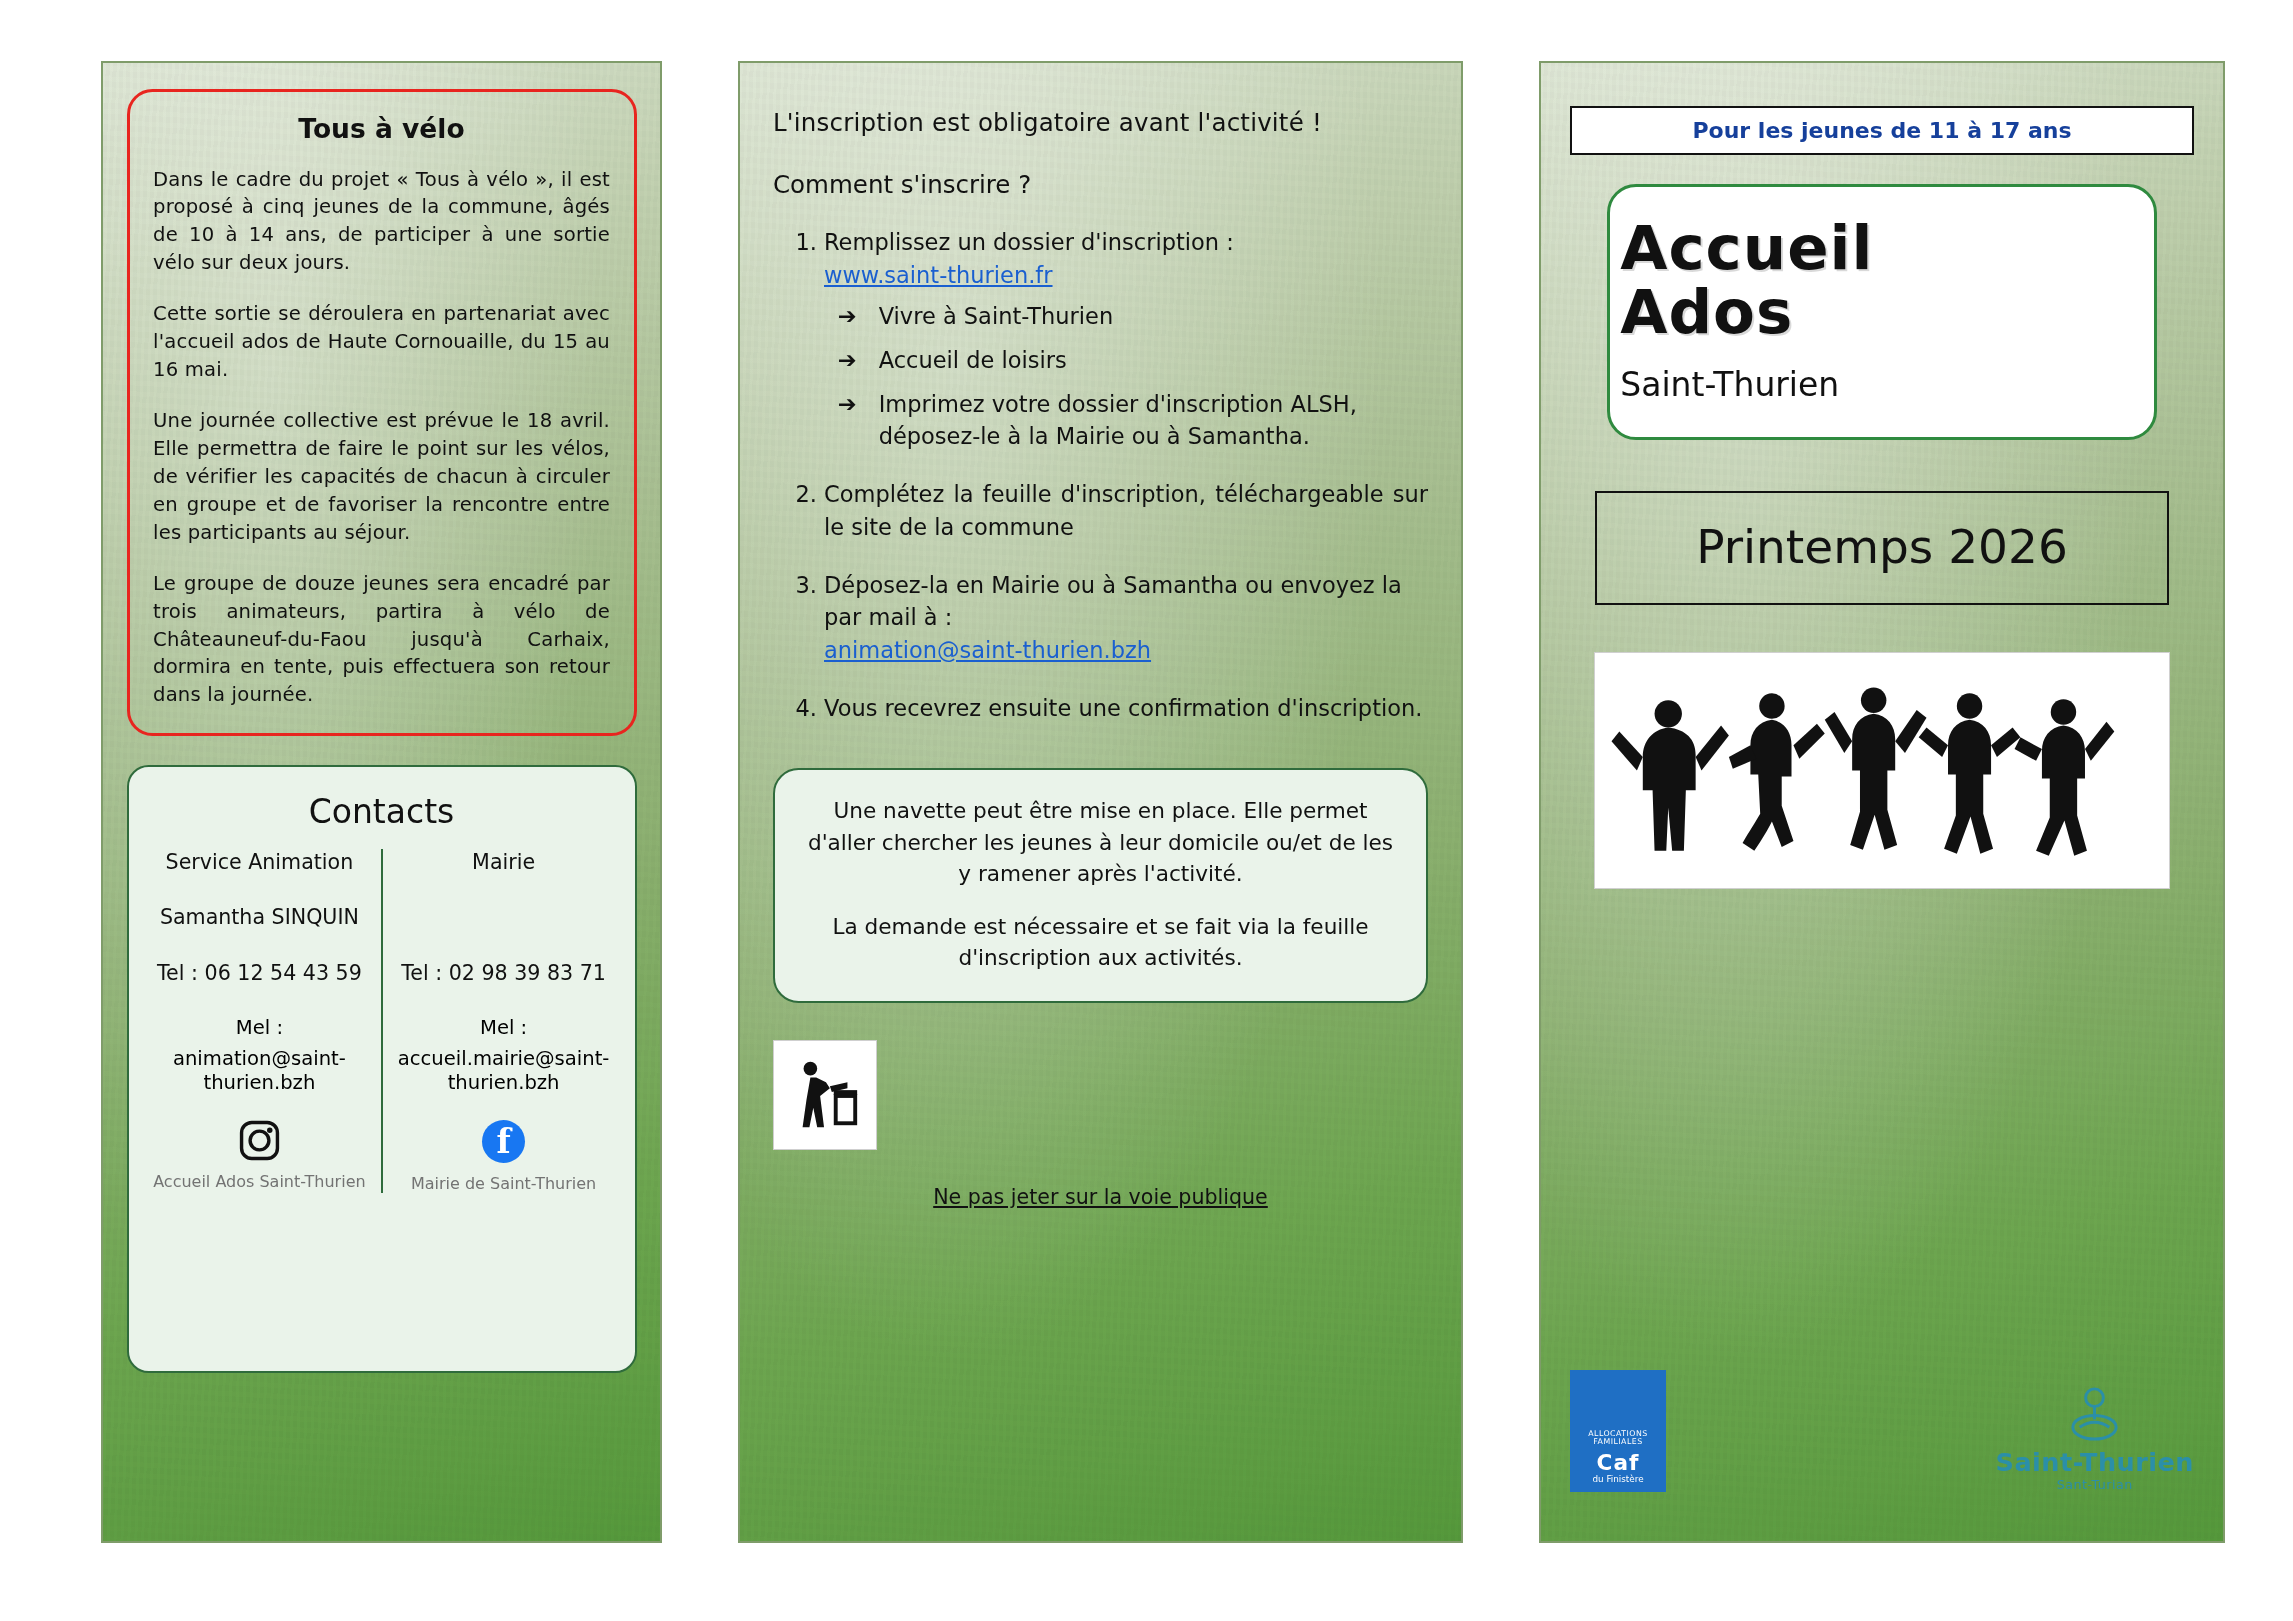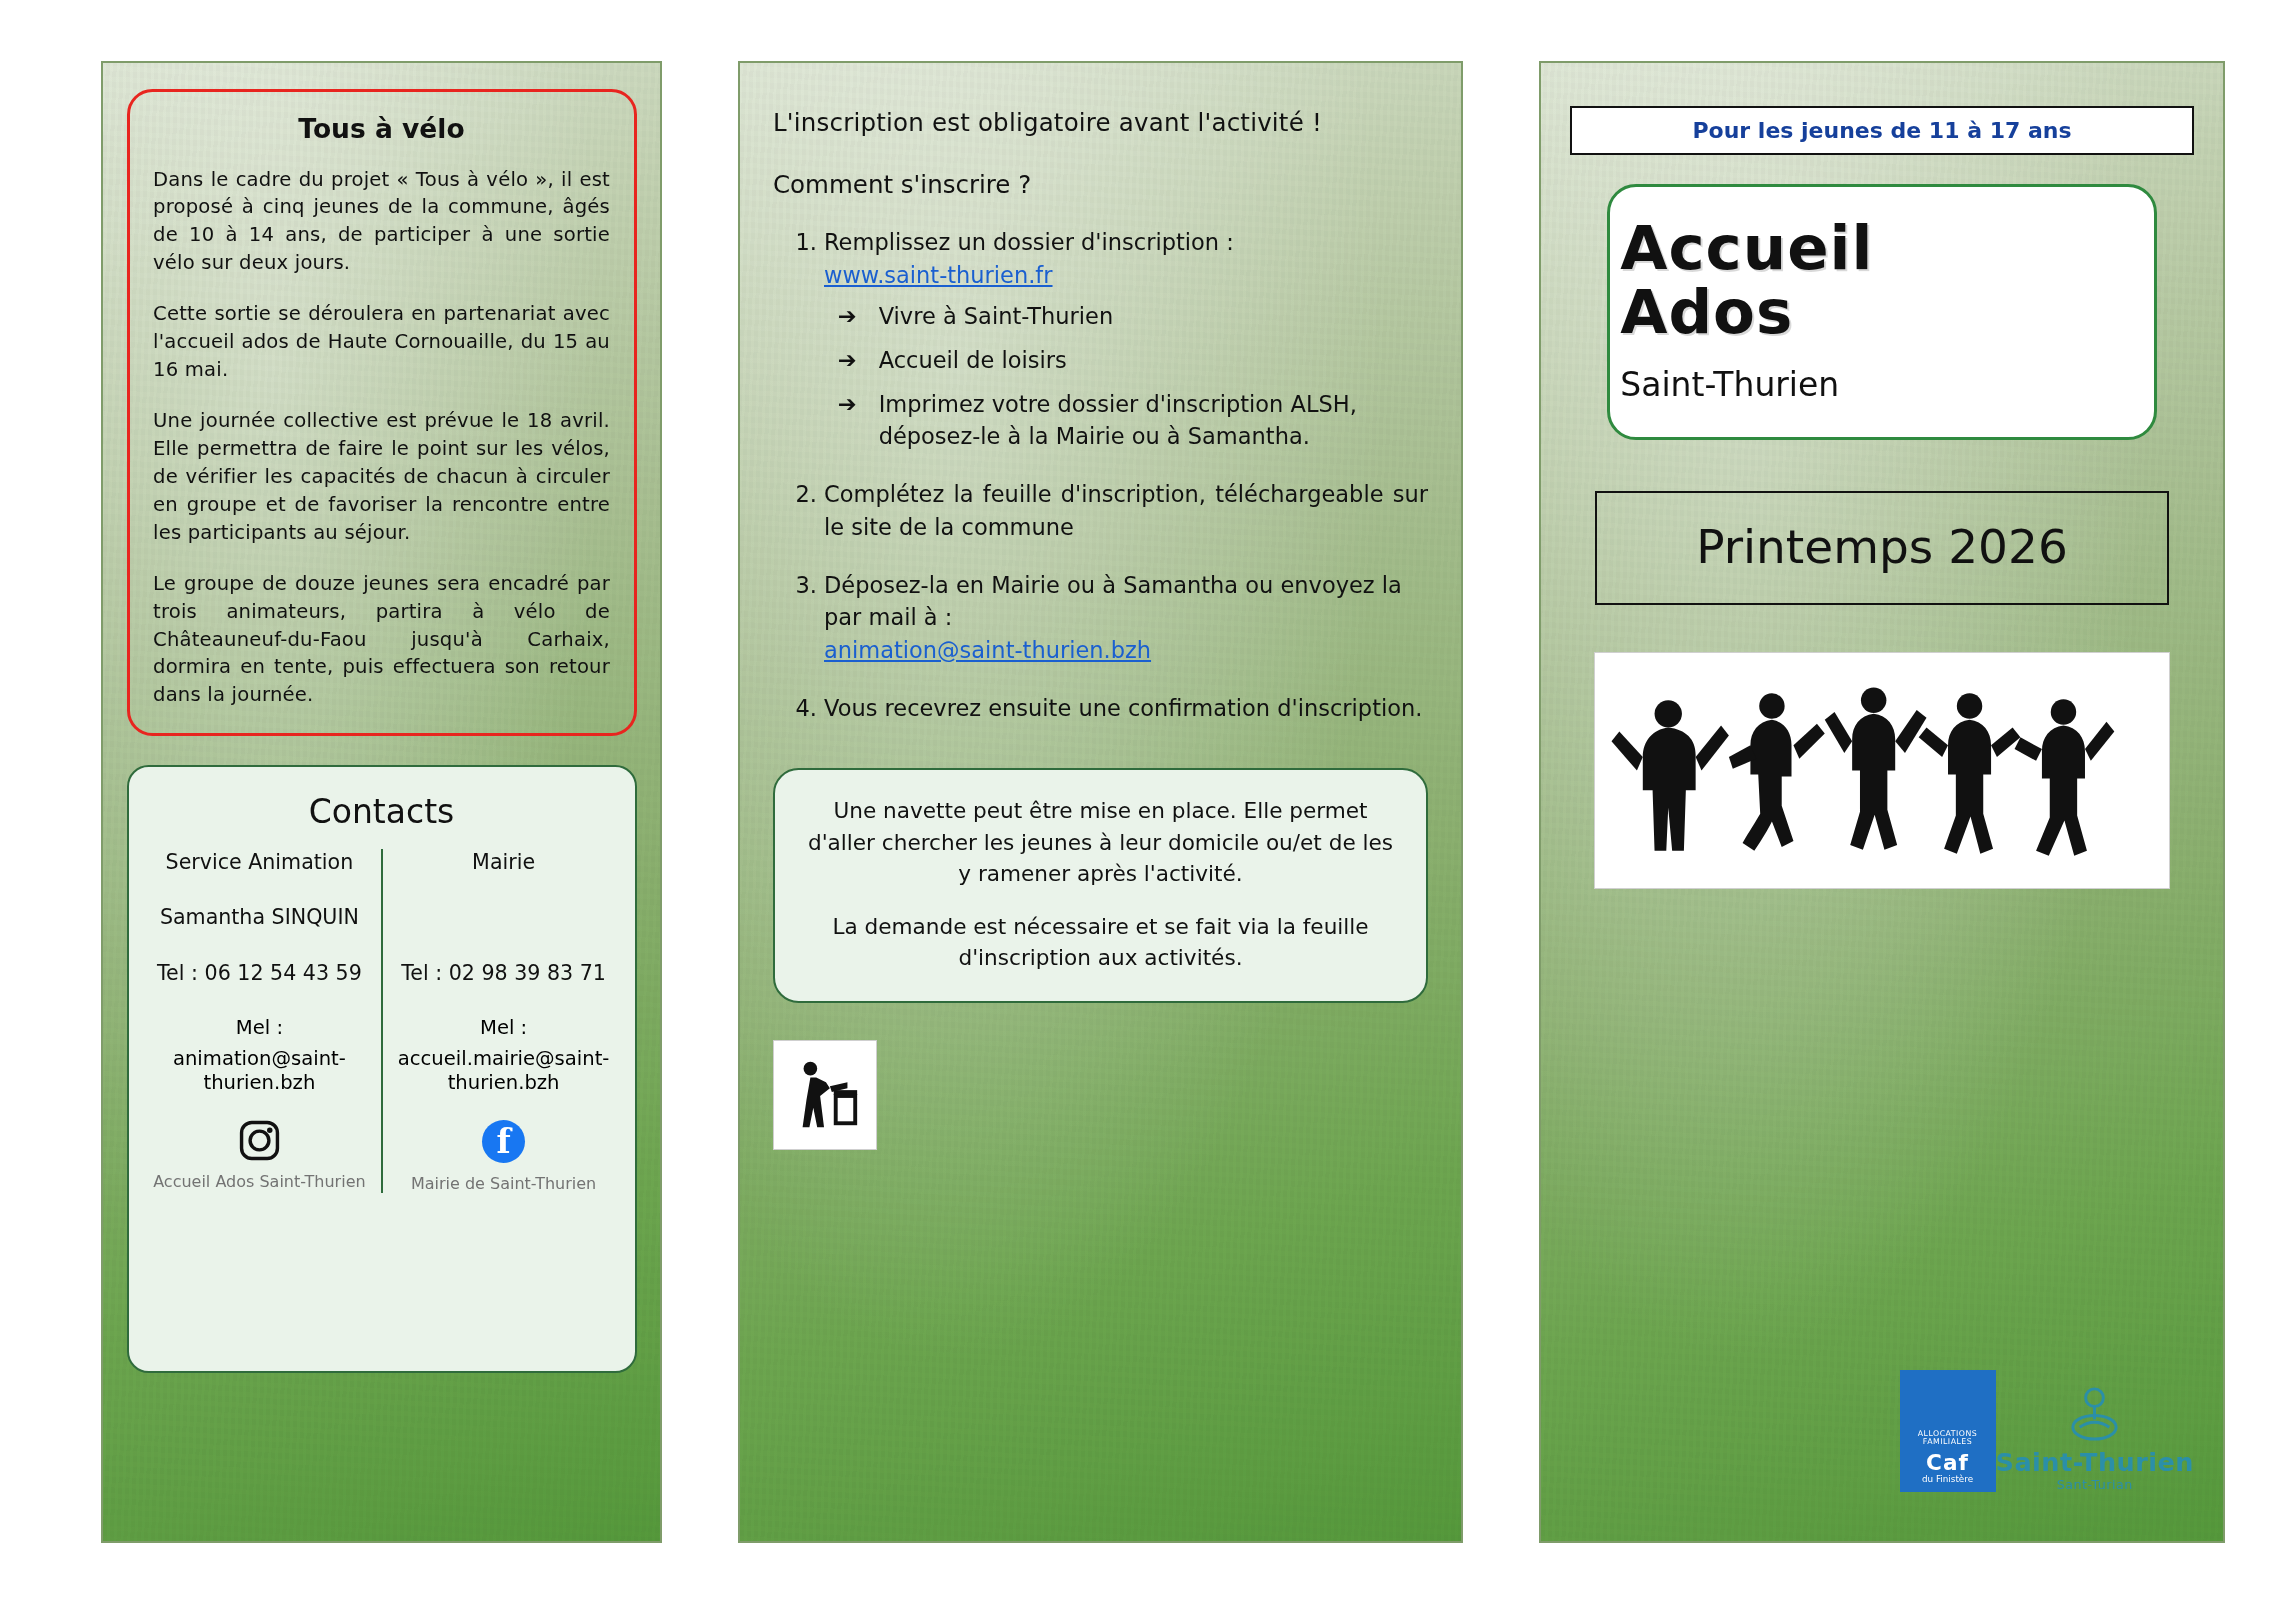--- a/index.html
+++ b/index.html
@@ -285,21 +285,21 @@
     display: flex;
     align-items: flex-end;
     justify-content: center;
     overflow: hidden;
   }
   .logos-row {
     margin-top: auto;
     width: 100%;
     display: flex;
     align-items: flex-end;
-    justify-content: flex-end;
+    justify-content: space-between;
     padding-bottom: 25.5px;
   }
   .caf-logo {
     width: 96px;
     height: 122px;
     background: #1f6fc4;
     color: #fff;
     display: flex;
     flex-direction: column;
     align-items: center;
@@ -420,20 +420,21 @@
       <svg width="76" height="84" viewBox="0 0 78 86">
         <rect x="1" y="1" width="76" height="84" fill="#fff"></rect>
         <circle cx="24" cy="16" r="7" fill="#111"></circle>
         <path d="M24 25 L20 48 L16 76 L23 76 L27 56 L31 76 L38 76 L34 44 L44 36 L40 30 L30 25 Z" fill="#111"></path>
         <path d="M44 34 L62 30 L62 36 L46 40 Z" fill="#111"></path>
         <rect x="50" y="44" width="20" height="28" fill="none" stroke="#111" stroke-width="4"></rect>
         <rect x="48" y="38" width="24" height="5" fill="#111"></rect>
       </svg>
     </div>
 
+    <div class="m-foot">Ne pas jeter sur la voie publique</div>
   </div>
 
   <div class="panel" id="panel-right">
 
     <div class="age-banner">
       <span>Pour les jeunes de 11 à 17 ans</span>
     </div>
 
     <div class="title-box">
       <div class="title-main">Accueil</div>

